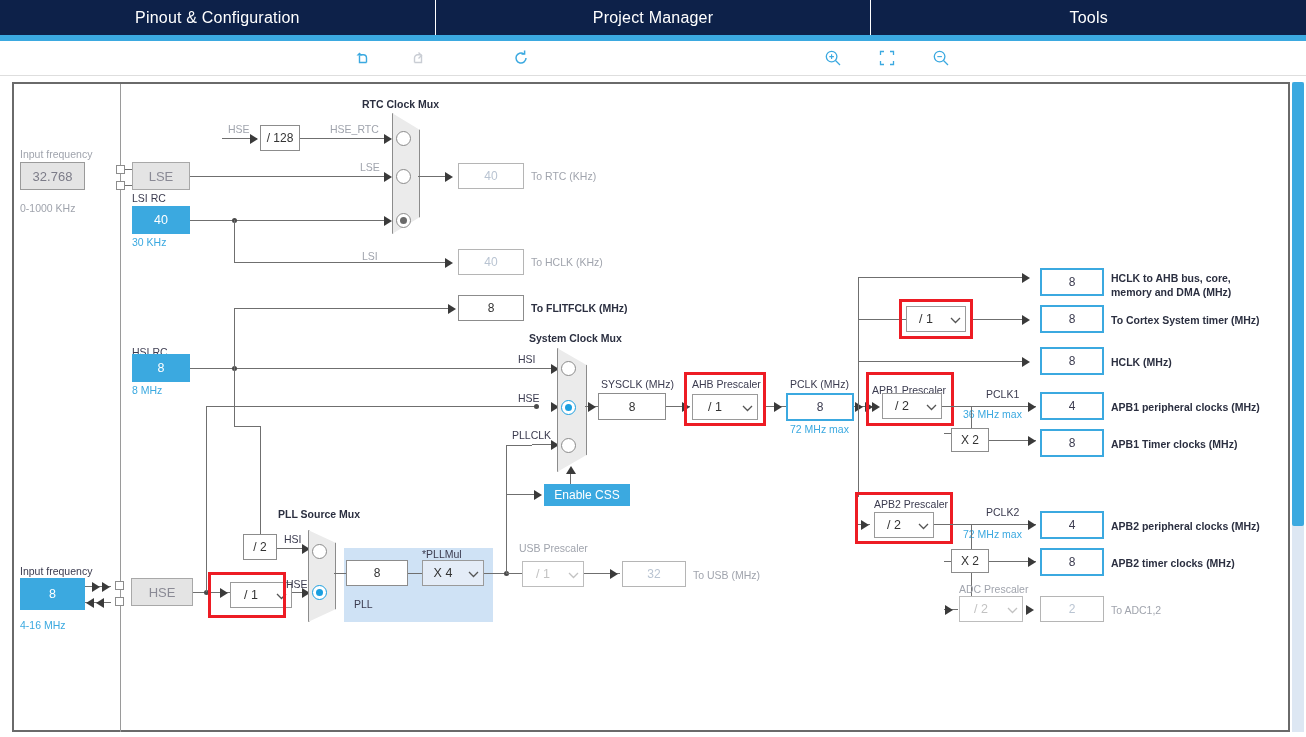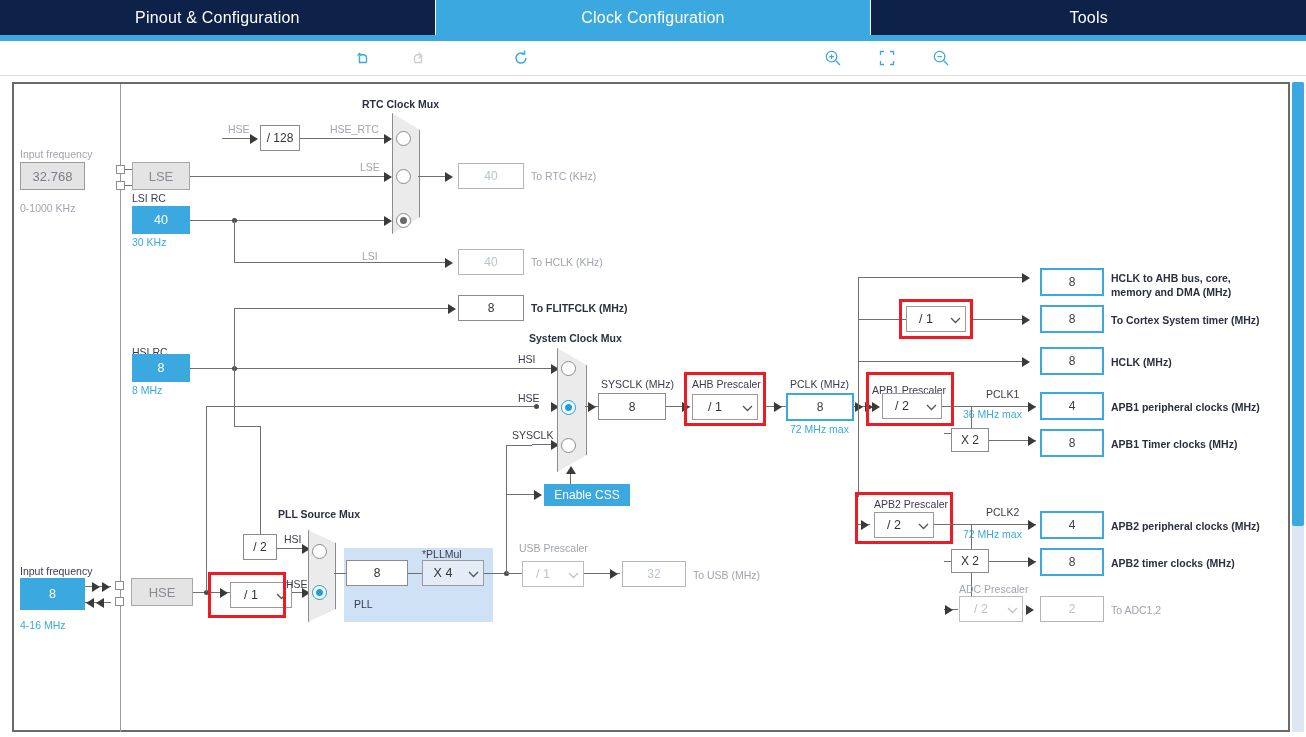--- a/index.html
+++ b/index.html
@@ -88,22 +88,22 @@
 </style>
 </head>
 <body>
 
 <div id="root">
 
   <div class="tabbar">
     <div class="tab">
       <span>Pinout &amp; Configuration</span>
     </div>
-    <div class="tab active">
-      <span>Clock Configuration</span>
+    <div class="tab">
+      <span>Project Manager</span>
     </div>
     <div class="tab">
       <span>Tools</span>
     </div>
   </div>
   <div class="tabunder"></div>
 
   <div class="toolbar">
     <div class="tb" style="left:350px;width:26px;">
       <svg width="17" height="17" viewBox="0 0 17 17">
@@ -302,21 +302,21 @@
         </svg>
     </span>
   </div>
 
   <div class="h" style="left:484px;top:573px;width:28px;"></div>
   <div class="dot" style="left:504px;top:571px;"></div>
   <div class="v" style="left:506px;top:445px;height:128px;"></div>
   <div class="h" style="left:506px;top:445px;width:26px;"></div>
   <div class="h" style="left:532px;top:444px;width:22px;"></div>
   <div class="ar" style="left:551px;top:440px;"></div>
-  <div class="lbl" style="left:512px;top:429px;">SYSCLK</div>
+  <div class="lbl" style="left:512px;top:429px;">PLLCLK</div>
   <div class="h" style="left:506px;top:494px;width:34px;"></div>
   <div class="ar" style="left:534px;top:490px;"></div>
 
   <div class="lbl title" style="left:529px;top:332px;">System Clock Mux</div>
   <div class="lbl" style="left:518px;top:353px;">HSI</div>
   <div class="lbl" style="left:518px;top:392px;">HSE</div>
   <div class="mux muxbig" style="left:557px;top:348px;width:28px;height:122px;"></div>
   <div class="radio" style="left:561px;top:361px;"></div>
   <div class="radio on" style="left:561px;top:400px;"></div>
   <div class="radio" style="left:561px;top:438px;"></div>

